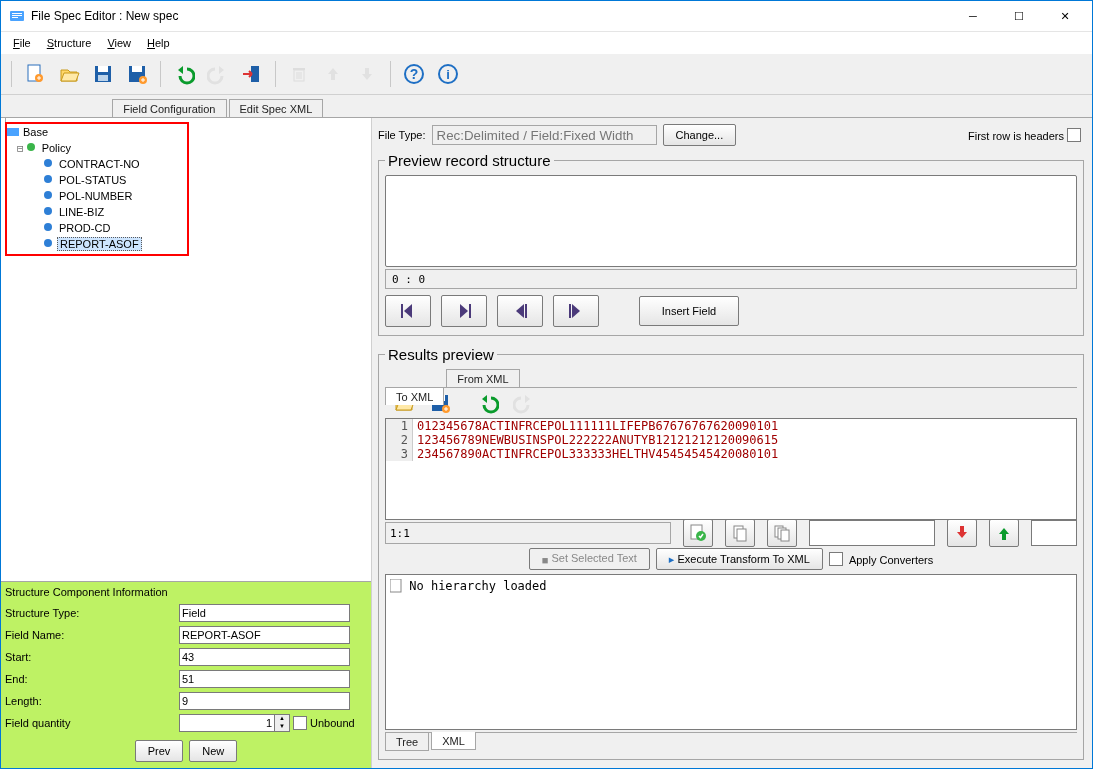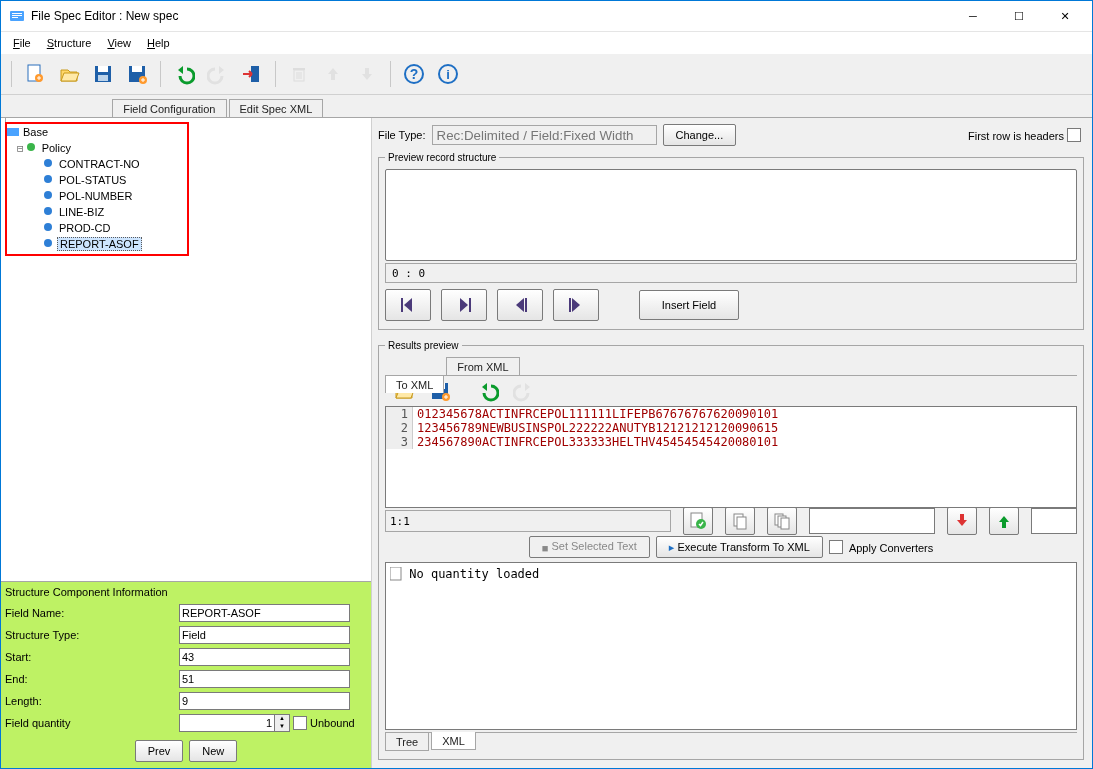--- a/index.html
+++ b/index.html
@@ -39,21 +39,21 @@
   .spin{width:14px;height:16px;border:1px solid #7a7a7a;border-left:none;background:#eee;display:inline-flex;flex-direction:column;}
   .spin span{flex:1;text-align:center;font-size:6px;line-height:6px;}
   .cb{width:12px;height:12px;border:1px solid #7a7a7a;background:#fff;display:inline-block;vertical-align:middle;margin-right:3px;}
   .btn{height:22px;padding:0 12px;border:1px solid #7a7a7a;background:linear-gradient(#fff,#e5e5e5);font:inherit;cursor:default;border-radius:2px;}
   .btn.flat{background:#f0f0f0;}
   .btn-row{display:flex;gap:6px;justify-content:center;margin:6px 0 4px;}
   .right-pane{flex:1;display:flex;flex-direction:column;padding:6px 8px 4px 6px;overflow:hidden;background:#f0f0f0;}
   .row{display:flex;align-items:center;gap:6px;}
   .ro-input{height:18px;border:1px solid #a6a6a6;background:#f0f0f0;color:#777;padding:0 4px;width:215px;}
   fieldset.grp{border:1px solid #a6a6a6;background:#f0f0f0;margin:6px 0 4px;padding:6px 6px 8px;}
-  fieldset.grp>legend{font-size:10px;padding:0 3px;color:#000;}
+  fieldset.grp>legend{font-size:15px;padding:0 3px;color:#000;}
   .preview-box{height:90px;border:1px solid #7a7a7a;background:#fff;border-radius:2px;}
   .counter{height:18px;border:1px solid #a6a6a6;background:#f0f0f0;display:flex;align-items:center;padding:0 6px;font-family:monospace;font-size:11px;margin-top:2px;}
   .navbtn{width:44px;height:30px;border:1px solid #7a7a7a;background:linear-gradient(#fff,#e5e5e5);display:inline-flex;align-items:center;justify-content:center;border-radius:2px;}
   .insert-btn{width:100px;height:30px;}
   .results-tb{height:30px;display:flex;align-items:center;gap:2px;padding:0 2px;}
   .small-tabs{display:flex;border-bottom:1px solid #a6a6a6;}
   .code-area{border:1px solid #7a7a7a;background:#fff;height:100px;overflow:auto;font-family:Consolas,Menlo,monospace;font-size:12px;}
   .code-table{border-collapse:collapse;}
   .code-table td.g{background:#eee;color:#555;border-right:1px solid #ccc;text-align:right;padding:0 4px;width:18px;user-select:none;}
   .code-table td.c{color:#a00000;padding:0 4px;white-space:pre;}
@@ -270,26 +270,26 @@
               </div>
           </div>
         </div>
       </div>
 
       <div class="struct-panel">
         <div class="struct-title">Structure Component Information</div>
         <table class="struct-table">
           <tbody>
               <tr>
+                <td class="lbl">Structure Type:</td>
+              <td><input class="sinput" value="Field" style=""></td>
+              </tr>
+          <tr>
                 <td class="lbl">Field Name:</td>
               <td><input class="sinput" value="REPORT-ASOF" style=""></td>
-              </tr>
-          <tr>
-                <td class="lbl">Structure Type:</td>
-              <td><input class="sinput" value="Field" style=""></td>
               </tr>
           <tr>
                 <td class="lbl">Start:</td>
               <td><input class="sinput" value="43" style=""></td>
               </tr>
           <tr>
                 <td class="lbl">End:</td>
               <td><input class="sinput" value="51" style=""></td>
               </tr>
           <tr>
@@ -475,21 +475,21 @@
             <span>Apply Converters</span>
           </label>
         </div>
 
         <div class="hier-box">
           <span style="display:inline-block;vertical-align:middle">
             <svg width="12" height="14">
                 <rect x="0" y="0" width="11" height="13" fill="#fff" stroke="#888"></rect>
               </svg>
           </span>
-          <span style="vertical-align:middle">No quantity loaded</span>
+          <span style="vertical-align:middle">No hierarchy loaded</span>
         </div>
 
         <div class="bottom-tabs">
           <div class="tab">Tree</div>
           <div class="tab active">XML</div>
         </div>
       </fieldset>
     </div>
   </div>
 </div>

